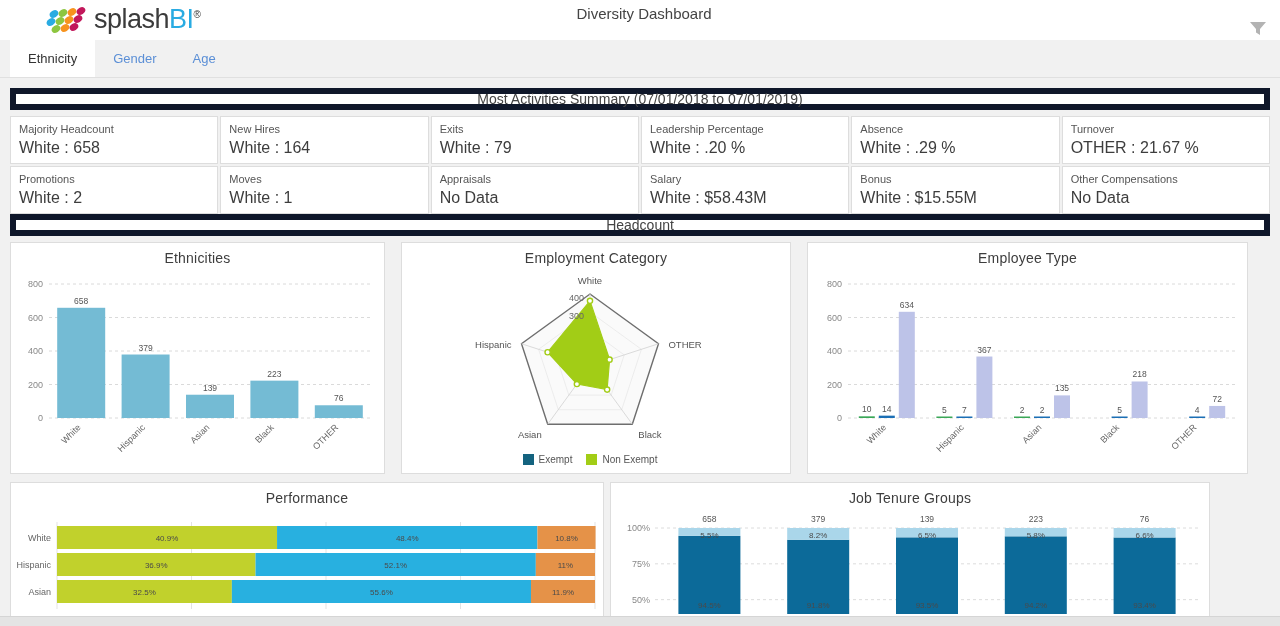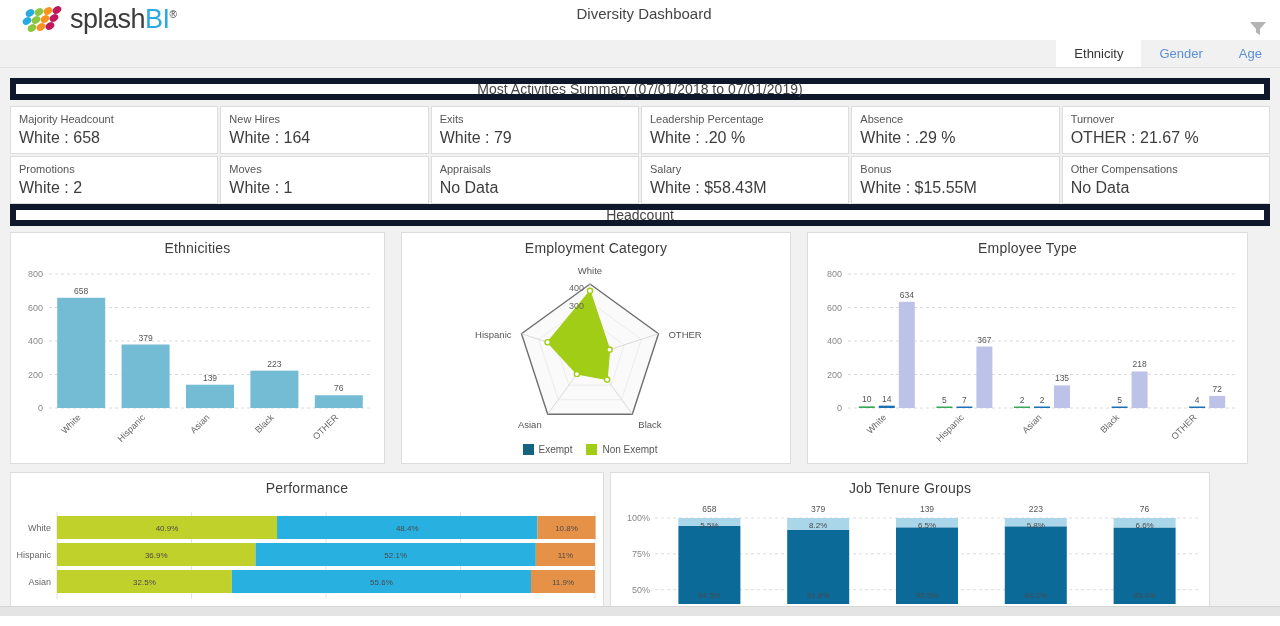--- a/index.html
+++ b/index.html
@@ -12,44 +12,44 @@
   }
 
   
   .header {
     position: relative;
     height: 40px;
     background: #fff;
     display: flex;
     align-items: center;
   }
-  .logo-wrap { display: flex; padding-left: 22px; }
+  .logo-wrap { display: flex; align-items: center; padding-left: 22px; margin-left: 24px; }
   .logo-mark { width: 46px; height: 28px; margin-right: 2px; position: relative; }
   .logo-text {
     font-size: 27px; font-weight: 400; letter-spacing: -.5px;
     position: relative; top: -1px;
   }
   .lt-dark { color: #3b3b3b; }
   .lt-blue { color: #29abe2; }
   .logo-reg { font-size: 10px; color: #3b3b3b; vertical-align: super; }
   .dash-title {
     position: absolute; left: 8px; right: 0; top: 5px;
     text-align: center; font-size: 15px; color: #444;
     pointer-events: none;
   }
   .filter-icon {
     position: absolute; right: 12px; top: 20px;
     width: 20px; height: 16px;
   }
 
   
   .tabbar {
-    height: 28px; background: #f1f1f1;
+    height: 38px; background: #f1f1f1;
     border-bottom: 1px solid #e0e0e0;
-    display: flex; align-items: stretch; padding-left: 10px; justify-content: flex-end;
+    display: flex; align-items: stretch; padding-left: 10px;
   }
   .tab {
     display: flex; align-items: center;
     padding: 0 18px; font-size: 13px; color: #5b8fd6;
     cursor: pointer; background: transparent;
   }
   .tab.active { background: #fff; color: #333; }
 
   
   .page {

